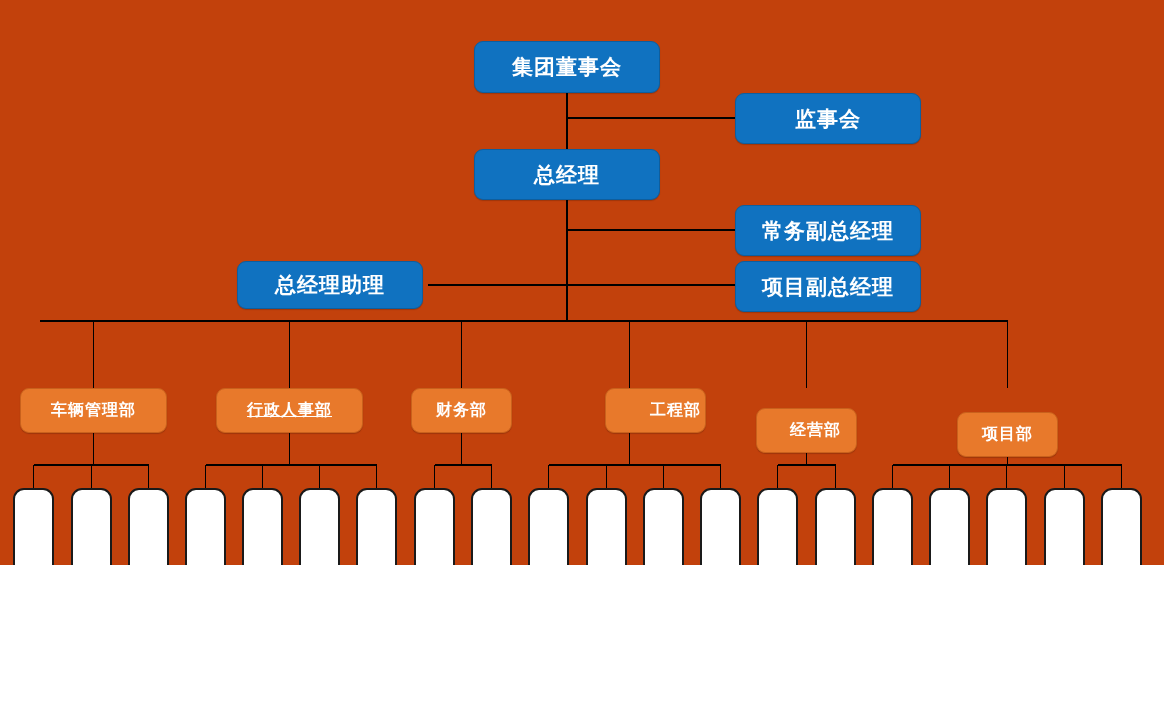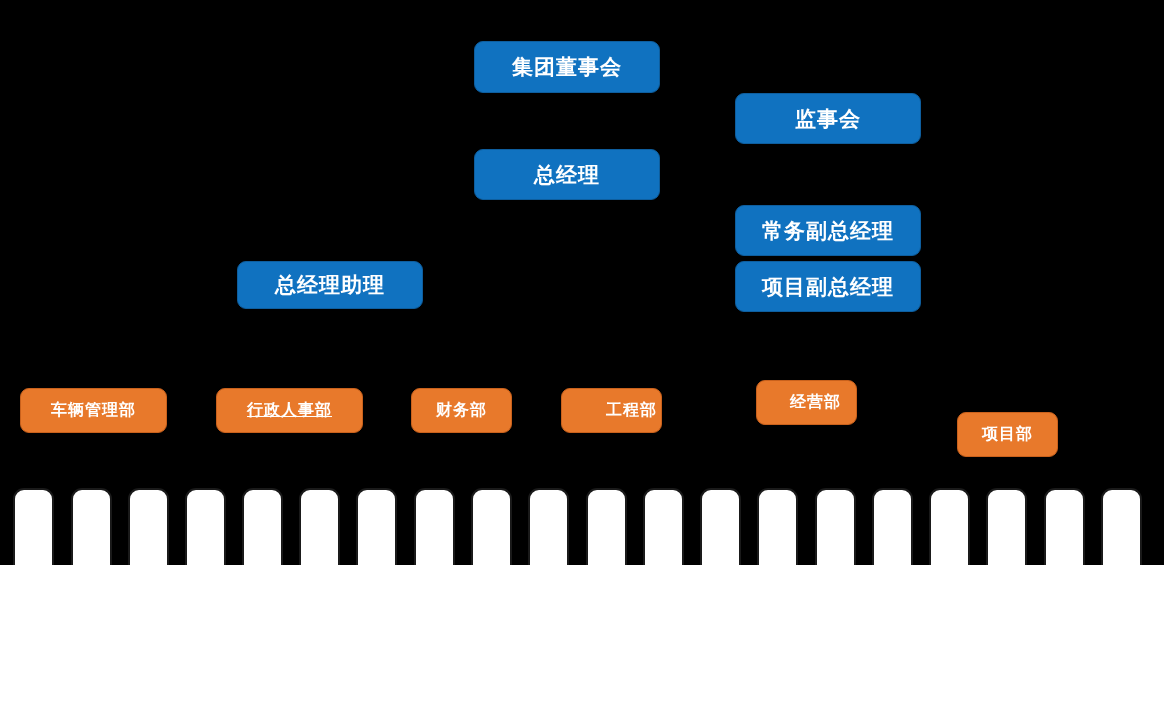--- a/index.html
+++ b/index.html
@@ -5,21 +5,21 @@
 <style>
   html,body{margin:0;padding:0;background:#ffffff;}
   body{
     font-family:"DejaVu Sans","Liberation Sans",sans-serif;
     -webkit-font-smoothing:antialiased;
   }
   #chart{
     position:relative;
     width:1164px;
     height:565px;
-    background:#000000;
+    background:#c2410c;
     overflow:hidden;
   }
   #wires{
     position:absolute;
     left:0; top:0;
     width:1164px; height:713px;
     pointer-events:none;
   }
   .node{
     position:absolute;
@@ -146,24 +146,24 @@
       </div>
       <div class="node orange" style="left: 20px; top: 388px; width: 147px; height: 45px;">
         <span>车辆管理部</span>
       </div>
       <div class="node orange" style="left: 216px; top: 388px; width: 147px; height: 45px; text-decoration: underline;">
         <span>行政人事部</span>
       </div>
       <div class="node orange" style="left: 411px; top: 388px; width: 101px; height: 45px;">
         <span>财务部</span>
       </div>
-      <div class="node orange" style="left: 561px; top: 388px; width: 101px; height: 45px; padding-left: 40px;">
+      <div class="node orange" style="left: 605px; top: 388px; width: 101px; height: 45px; padding-left: 40px;">
         <span>工程部</span>
       </div>
-      <div class="node orange" style="left: 756px; top: 380px; width: 101px; height: 45px; padding-left: 18px;">
+      <div class="node orange" style="left: 756px; top: 408px; width: 101px; height: 45px; padding-left: 18px;">
         <span>经营部</span>
       </div>
       <div class="node orange" style="left: 957px; top: 388px; width: 101px; height: 45px; margin-top: 24px;">
         <span>项目部</span>
       </div>
       <div class="node leaf" style="left: 13px; top: 488px; width: 41px; height: 172px;">
         <span class="leaf-label">垃圾清运岗</span>
       </div>
       <div class="node leaf" style="left: 71px; top: 488px; width: 41px; height: 172px;">
         <span class="leaf-label">道路维护岗</span>

